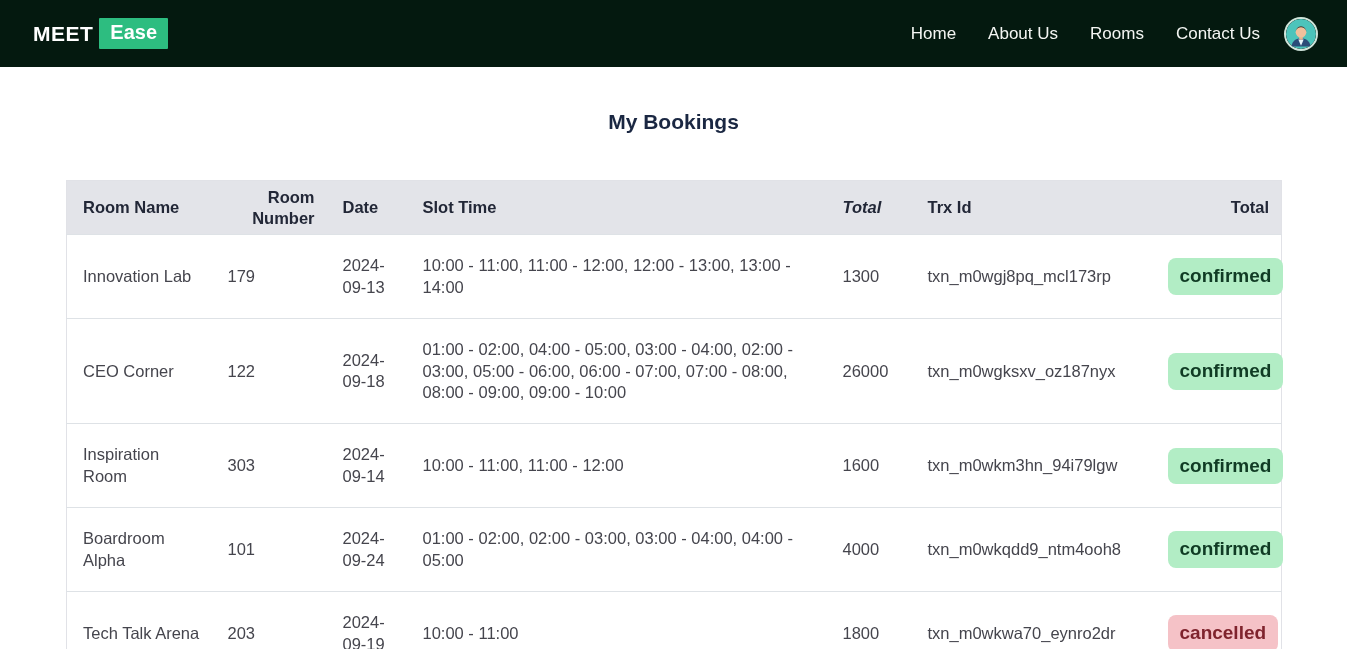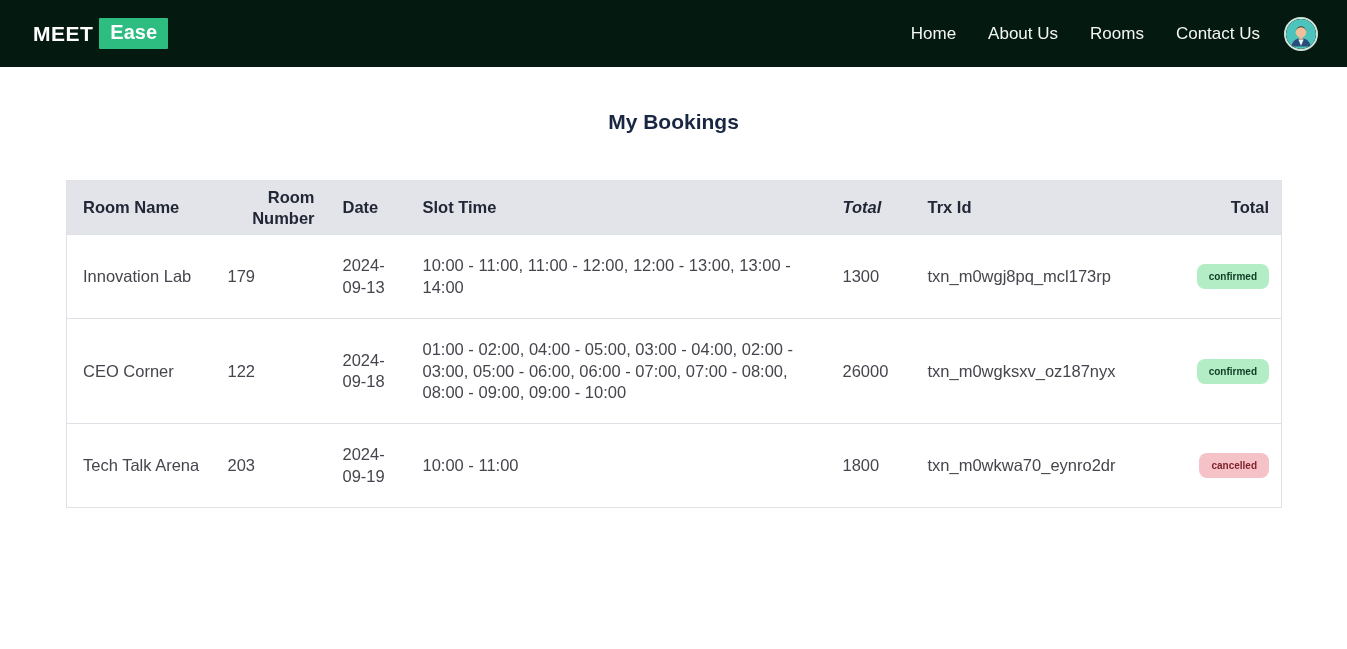--- a/index.html
+++ b/index.html
@@ -80,21 +80,21 @@
   .col-room   { width: 145px; }
   .col-num    { width: 115px; text-align: right; }
   .col-date   { width: 80px;  }
   .col-slot   { width: 420px; }
   .col-total  { width: 85px; font-style: italic;  }
   .col-trx    { width: 240px; }
   .col-status { width: 130px; }
   .c-status, th.col-status { text-align: right; }
   .badge {
     display: inline-block;
-    font-size: 10px; font-weight: 700;
+    font-size: 19px; font-weight: 700;
     padding: 6px 12px;
     border-radius: 8px;
     white-space: nowrap;
   }
   .badge-confirmed { background: #b2edc5; color: #103b24; }
   .badge-cancelled { background: #f5c2c7; color: #7f232d; }
 </style>
 </head>
 <body>
 
@@ -163,21 +163,43 @@
     <td class="c-num">122</td>
     <td class="c-date">2024-09-18</td>
     <td class="c-slot">01:00 - 02:00, 04:00 - 05:00, 03:00 - 04:00, 02:00 - 03:00, 05:00 - 06:00, 06:00 - 07:00, 07:00 - 08:00, 08:00 - 09:00, 09:00 - 10:00</td>
     <td class="c-total">26000</td>
     <td class="c-trx">txn_m0wgksxv_oz187nyx</td>
     <td class="c-status">
       <span class="badge badge-confirmed">confirmed</span>
     </td>
   </tr>
 
-
+  <tr class="booking-row">
+    <td class="c-room">Inspiration Room</td>
+    <td class="c-num">303</td>
+    <td class="c-date">2024-09-14</td>
+    <td class="c-slot">10:00 - 11:00, 11:00 - 12:00</td>
+    <td class="c-total">1600</td>
+    <td class="c-trx">txn_m0wkm3hn_94i79lgw</td>
+    <td class="c-status">
+      <span class="badge badge-confirmed">confirmed</span>
+    </td>
+  </tr>
+
+  <tr class="booking-row">
+    <td class="c-room">Boardroom Alpha</td>
+    <td class="c-num">101</td>
+    <td class="c-date">2024-09-24</td>
+    <td class="c-slot">01:00 - 02:00, 02:00 - 03:00, 03:00 - 04:00, 04:00 - 05:00</td>
+    <td class="c-total">4000</td>
+    <td class="c-trx">txn_m0wkqdd9_ntm4ooh8</td>
+    <td class="c-status">
+      <span class="badge badge-confirmed">confirmed</span>
+    </td>
+  </tr>
 
   <tr class="booking-row">
     <td class="c-room">Tech Talk Arena</td>
     <td class="c-num">203</td>
     <td class="c-date">2024-09-19</td>
     <td class="c-slot">10:00 - 11:00</td>
     <td class="c-total">1800</td>
     <td class="c-trx">txn_m0wkwa70_eynro2dr</td>
     <td class="c-status">
       <span class="badge badge-cancelled">cancelled</span>

